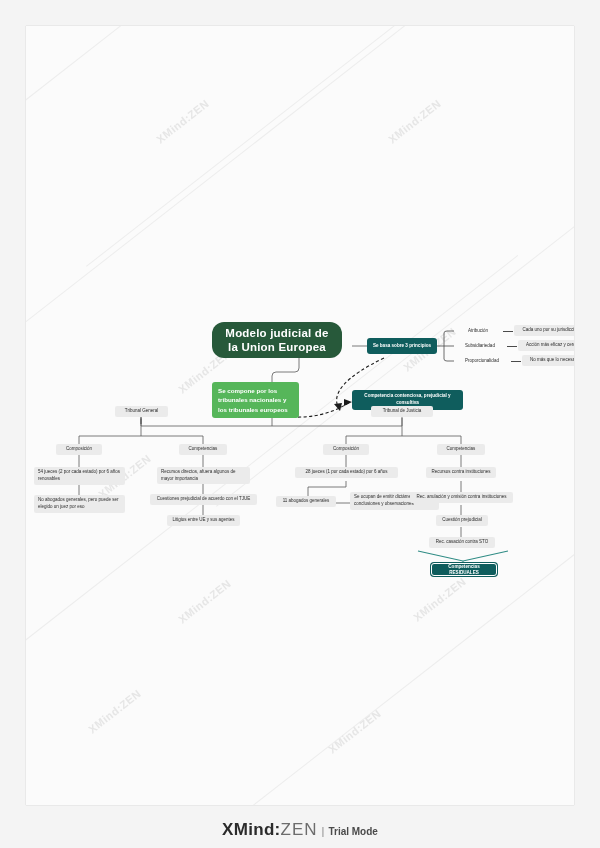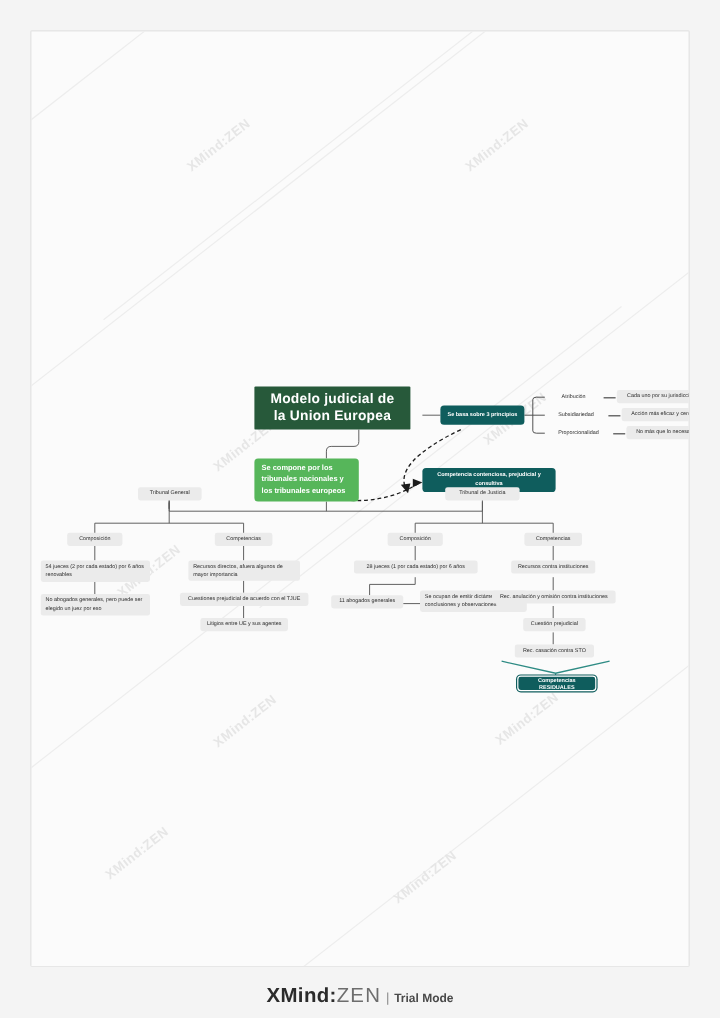--- a/index.html
+++ b/index.html
@@ -56,21 +56,21 @@
     line-height: 1.25;
     border-radius: 3px;
     white-space: normal;
   }
   .root {
     background: #27593a;
     color: #ffffff;
     font-size: 11.5px;
     font-weight: 700;
     padding: 6px 8px;
-    border-radius: 1px;
+    border-radius: 12px;
     letter-spacing: .2px;
   }
   .green {
     background: #56b65a;
     color: #ffffff;
     font-size: 6.2px;
     font-weight: 600;
     padding: 5px 6px;
     text-align: left;
     justify-content: flex-start;

